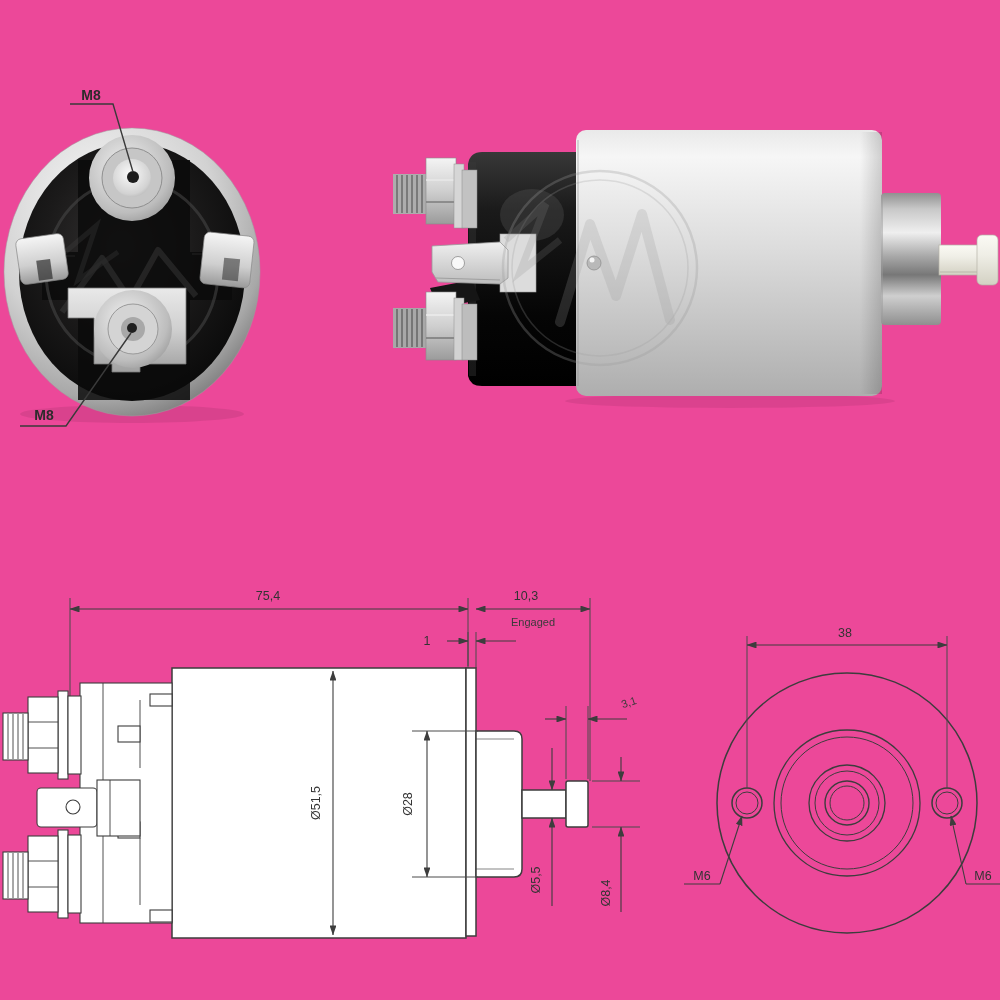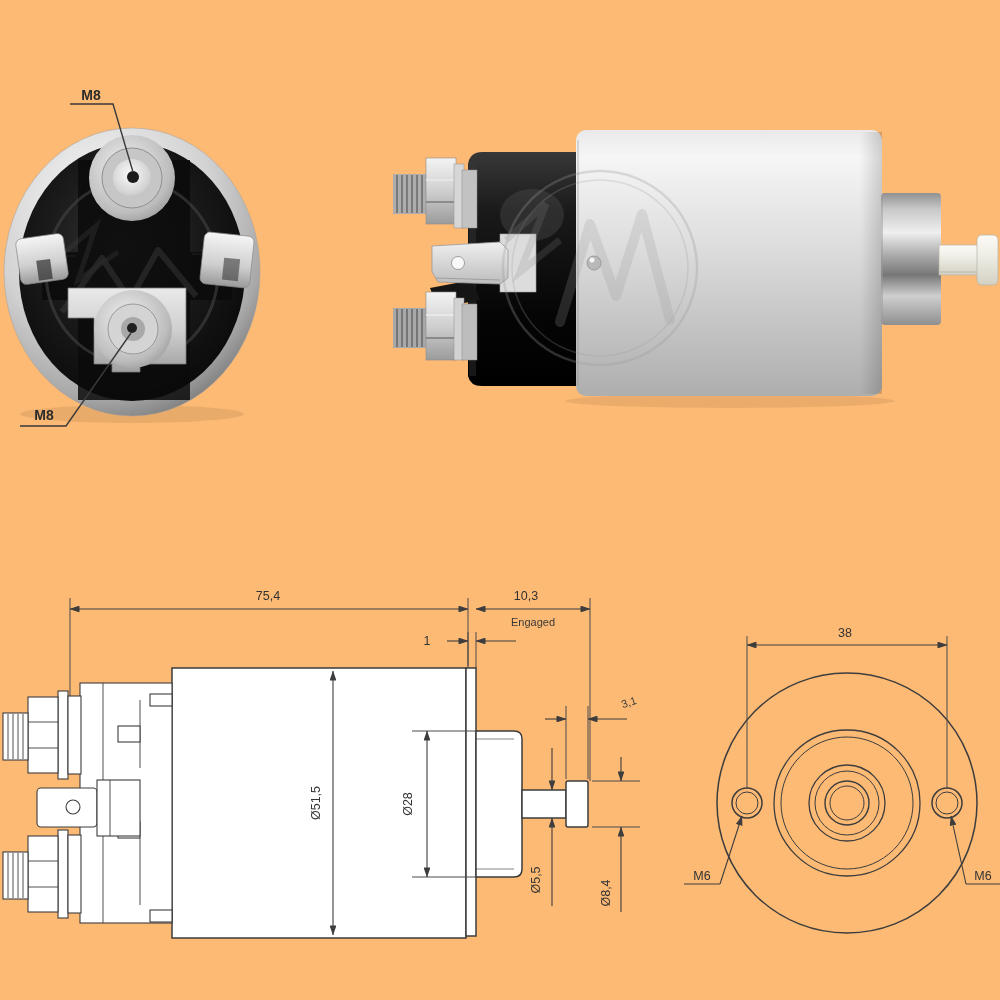--- a/index.html
+++ b/index.html
@@ -1,16 +1,16 @@
 <!DOCTYPE html>
 <html><head>
 <meta charset="utf-8">
 <style>
   html,body{margin:0;padding:0;background:#fff;}
-  .canvas{position:relative;width:1000px;height:1000px;background:#fdba74;overflow:hidden;
+  .canvas{position:relative;width:1000px;height:1000px;background:#ec4899;overflow:hidden;
           font-family:"Liberation Sans", sans-serif;}
   svg{display:block;}
   .dim-text{font-family:"Liberation Sans", sans-serif;font-size:12.5px;fill:#333;}
   .dim-text-sm{font-family:"Liberation Sans", sans-serif;font-size:11px;fill:#3a3a3a;}
   .callout{font-family:"Liberation Sans", sans-serif;font-size:14px;font-weight:600;fill:#2b2b2b;}
   .dl{stroke:#3d3d3d;stroke-width:1.1;fill:none;}
   .xl{stroke:#4a4a4a;stroke-width:1;fill:none;}
   .ol{stroke:#3d3d3d;stroke-width:1.5;fill:#ffffff;}
   .ol2{stroke:#3d3d3d;stroke-width:1.1;fill:#ffffff;}
   .det{stroke:#3d3d3d;stroke-width:0.9;fill:none;}

